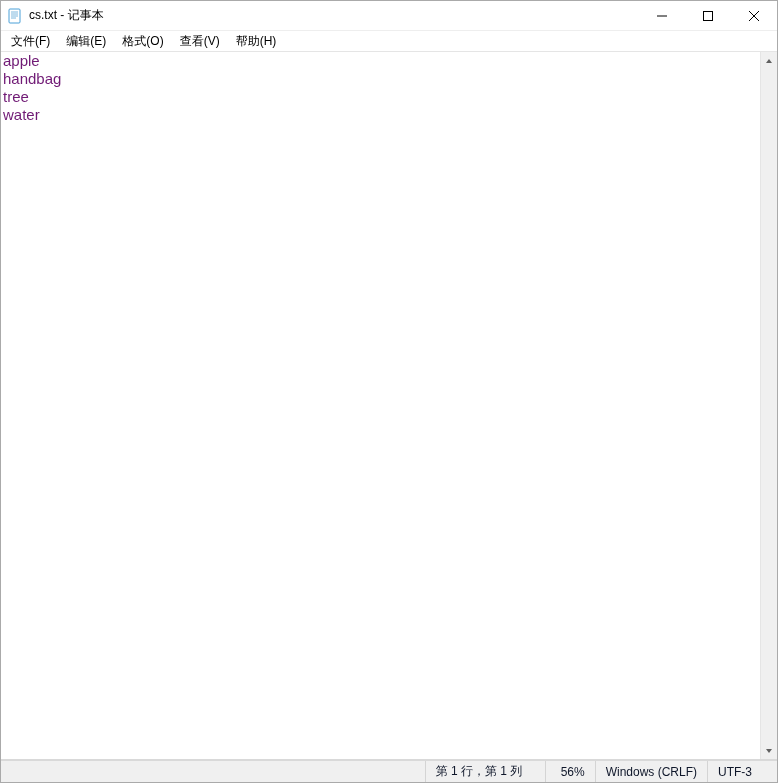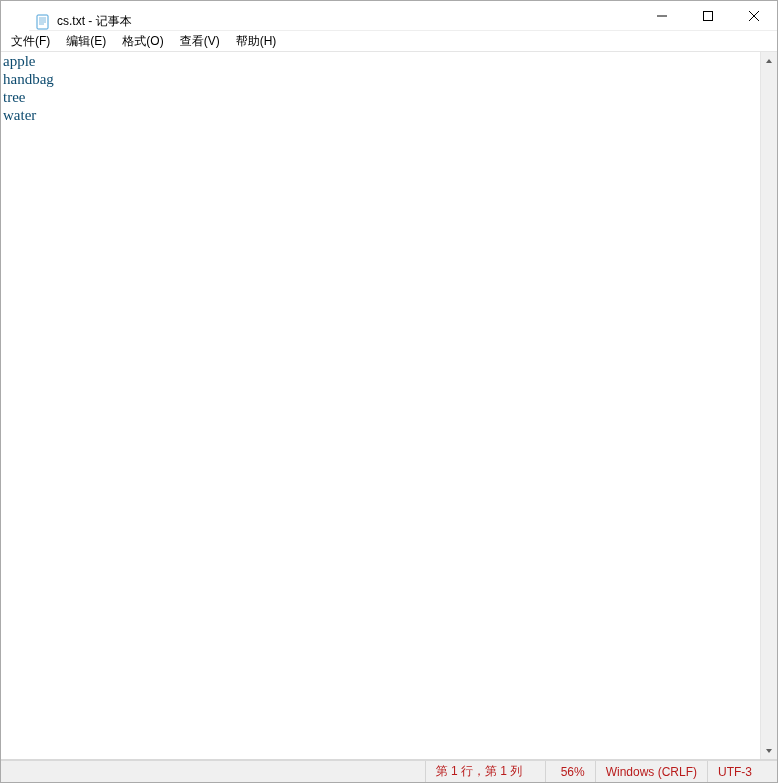--- a/index.html
+++ b/index.html
@@ -12,25 +12,24 @@
       overflow: hidden;
       border: 1px solid #aaa;
       display: flex;
       flex-direction: column;
     }
     
     .titlebar {
       height: 30px;
       background: #fff;
       display: flex;
-      align-items: flex-end;
+      align-items: center;
       padding-left: 6px;
       border-bottom: 1px solid #eee;
       user-select: none;
-      margin-left: 28px;
     }
     .titlebar .icon {
       width: 16px; height: 16px;
       margin-right: 6px;
       flex-shrink: 0;
     }
     .titlebar .title {
       flex: 1;
       color: #000;
       font-size: 12px;
@@ -61,26 +60,26 @@
       cursor: default;
     }
     
     .editor-wrap {
       flex: 1;
       display: flex;
       min-height: 0;
     }
     .editor {
       flex: 1;
-      font-family: Liberation Serif, serif;
+      font-family: Liberation Sans, sans-serif;
       font-size: 15px;
       line-height: 18px;
       padding: 0 2px;
       white-space: pre;
-      color: #0c4a6e;
+      color: #701a75;
       overflow: auto;
       outline: none;
       border: none;
       resize: none;
     }
     .scrollbar-v {
       width: 17px;
       background: #f0f0f0;
       display: flex;
       flex-direction: column;
@@ -96,21 +95,21 @@
     .scroll-track { flex: 1; }
     .scroll-btn svg { width: 8px; height: 8px; }
     
     .statusbar {
       height: 23px;
       border-top: 2px solid #d9d9d9;
       background: #f0f0f0;
       display: flex;
       align-items: stretch;
       font-size: 12px;
-      color: #b91c1c;
+      color: #0f172a;
       user-select: none;
     }
     .status-spacer { flex: 1; }
     .status-cell {
       padding: 0 10px;
       display: flex;
       align-items: center;
       border-left: 1px solid #d4d4d4;
       white-space: nowrap;
     }

